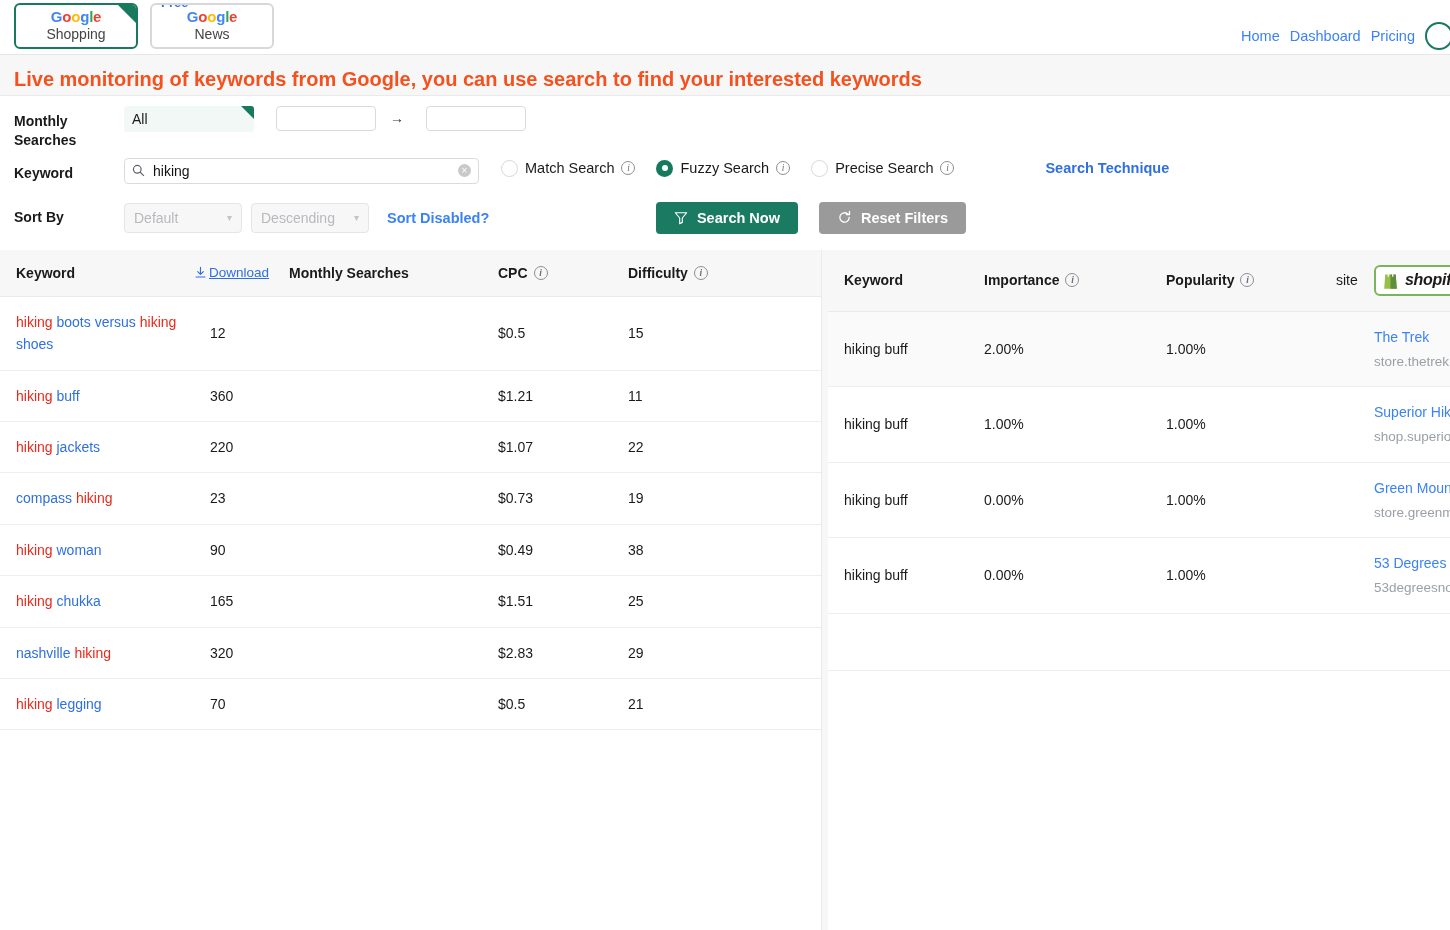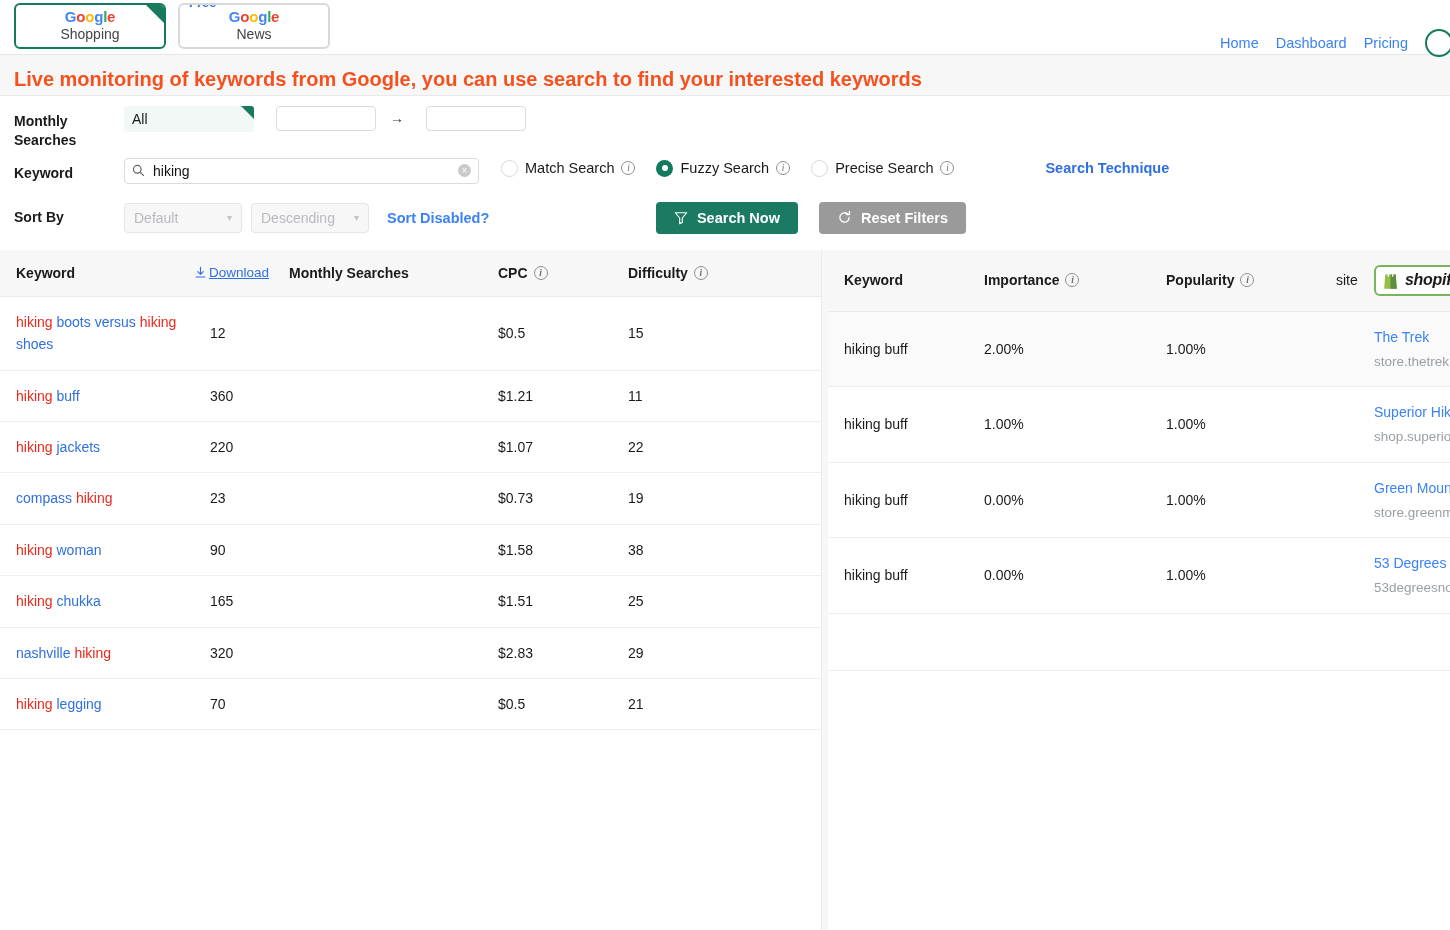--- a/index.html
+++ b/index.html
@@ -19,21 +19,21 @@
     border-bottom: 1px solid #e5e7eb;
     display: flex;
     align-items: flex-start;
     padding: 0 14px;
     position: relative;
     background: #fff;
   }
   .tabs { display: flex; align-items: flex-start; gap: 12px; padding-top: 3px; }
   .tab {
     position: relative;
-    width: 152px; height: 46px;
+    width: 124px; height: 46px;
     border: 2px solid #d6d8dc;
     border-radius: 6px;
     background: #fff;
     display: flex; flex-direction: column;
     align-items: center; justify-content: center;
     line-height: 1.12;
     cursor: pointer;
     overflow: hidden;
   }
   .tab.active { border-color: #17795E; border-width: 2px; }
@@ -53,22 +53,22 @@
     position: absolute;
     top: -9px; left: 6px;
     font-size: 13px; font-weight: bold;
     color: #2f6fe0;
     background: #fff;
     padding: 0 3px;
     line-height: 1;
   }
   .nav-right {
     margin-left: auto;
-    display: flex; align-items: center; gap: 17px;
-    padding-top: 29px;
+    display: flex; align-items: center; gap: 10px;
+    padding-top: 22px;
     font-size: 14.5px;
   }
   .nav-right a { color: #3b82f6; text-decoration: none; cursor: pointer; }
   .avatar-circle {
     width: 28px; height: 28px;
     border: 2px solid #17795E;
     border-radius: 50%;
     margin-right: -17px;
     flex: none;
   }
@@ -412,21 +412,21 @@
           </tr>
           <tr>
             <td class="kw-cell"><span class="kw-oth">compass</span> <span class="kw-hit">hiking</span></td>
             <td>23</td>
             <td>$0.73</td>
             <td>19</td>
           </tr>
           <tr>
             <td class="kw-cell"><span class="kw-hit">hiking</span> <span class="kw-oth">woman</span></td>
             <td>90</td>
-            <td>$1.58</td>
+            <td>$0.49</td>
             <td>38</td>
           </tr>
           <tr>
             <td class="kw-cell"><span class="kw-hit">hiking</span> <span class="kw-oth">chukka</span></td>
             <td>165</td>
             <td>$1.51</td>
             <td>25</td>
           </tr>
           <tr>
             <td class="kw-cell"><span class="kw-oth">nashville</span> <span class="kw-hit">hiking</span></td>

